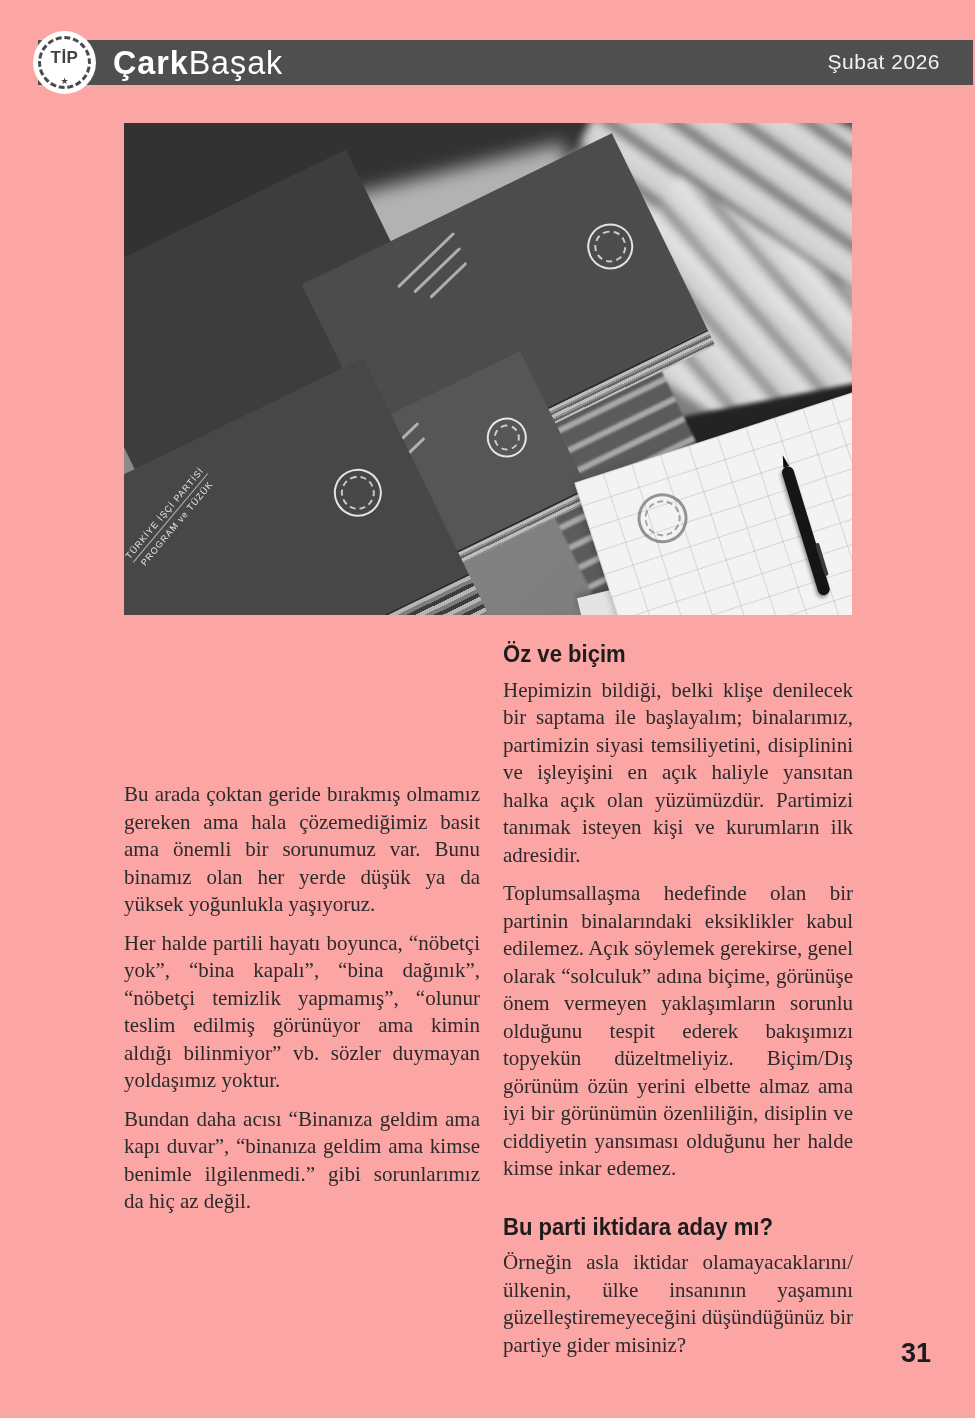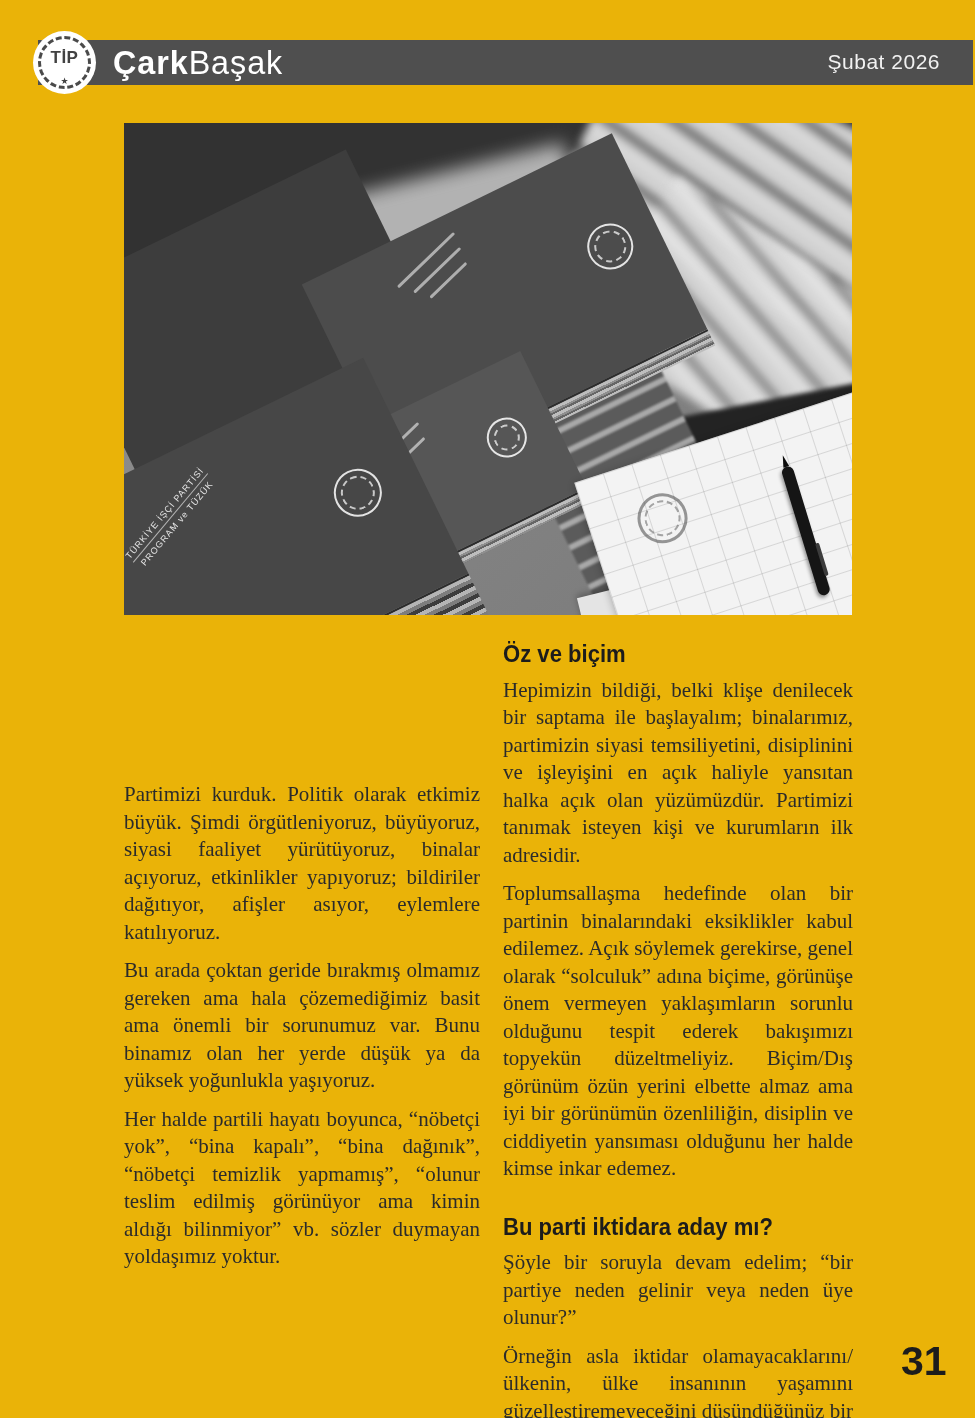--- a/index.html
+++ b/index.html
@@ -1,18 +1,18 @@
 <!DOCTYPE html>
 <html><head>
 <meta charset="utf-8">
 <style>
   * { margin:0; padding:0; box-sizing:border-box; }
   html,body { background:#ffffff; }
   .page {
-    position:relative; width:975px; height:1418px; background:#eab308;
+    position:relative; width:975px; height:1418px; background:#fca5a5;
     overflow:hidden; font-family:"Liberation Sans", sans-serif;
   }
 
   
   .topbar {
     position:absolute; left:38px; top:40px; width:935px; height:45px;
     background:#4f4f4f;
   }
   .logo {
     position:absolute; left:-5px; top:-9px; width:63px; height:63px;
@@ -164,21 +164,21 @@
   .col h2 {
     font-family:"Liberation Sans", sans-serif; font-size:24px; font-weight:700;
     color:#1c1c1c; margin:0 0 9px 0; white-space:nowrap;
     transform:scaleX(0.92); transform-origin:0 50%;
   }
   .col h2.h2-second { margin-top:30px; }
   .col-left  { left:124px; top:781px; width:356px; }
   .col-right { left:503px; top:640px; width:350px; }
 
   .pageno {
-    position:absolute; left:901px; top:1338px; font-size:41px; font-weight:700;
+    position:absolute; left:901px; top:1338px; font-size:27px; font-weight:700;
     color:#1c1c1c;
     text-align:center;
   }
 </style>
 </head>
 <body>
 
 <div class="page">
 
   <header class="topbar">
@@ -244,29 +244,28 @@
     <div class="form form-sheet1">
       <div class="stamp stamp-1"></div>
     </div>
     <div class="pen">
       <div class="pen-clip"></div>
     </div>
   </div>
 
 
   <section class="col col-left">
-    <p>Partimizi kurduk. Politik olarak etkimiz büyük. Şimdi örgütleniyoruz, büyüyoruz, siyasi faaliyet yürütüyoruz, binalar açıyoruz, etkinlikler yapıyoruz; bildiriler dağıtıyor, afişler asıyor, eylemlere katılıyoruz.</p>
     <p>Bu arada çoktan geride bırakmış olmamız gereken ama hala çözemediğimiz basit ama önemli bir sorunumuz var. Bunu binamız olan her yerde düşük ya da yüksek yoğunlukla yaşıyoruz.</p>
     <p>Her halde partili hayatı boyunca, “nöbetçi yok”, “bina kapalı”, “bina dağınık”, “nöbetçi temizlik yapmamış”, “olunur teslim edilmiş görünüyor ama kimin aldığı bilinmiyor” vb. sözler duymayan yoldaşımız yoktur.</p>
+    <p>Bundan daha acısı “Binanıza geldim ama kapı duvar”, “binanıza geldim ama kimse benimle ilgilenmedi.” gibi sorunlarımız da hiç az değil.</p>
   </section>
 
   <section class="col col-right">
     <h2>Öz ve biçim</h2>
     <p>Hepimizin bildiği, belki klişe denilecek bir saptama ile başlayalım; binalarımız, partimizin siyasi temsiliyetini, disiplinini ve işleyişini en açık haliyle yansıtan halka açık olan yüzümüzdür. Partimizi tanımak isteyen kişi ve kurumların ilk adresidir.</p>
     <p>Toplumsallaşma hedefinde olan bir partinin binalarındaki eksiklikler kabul edilemez. Açık söylemek gerekirse, genel olarak “solculuk” adına biçime, görünüşe önem vermeyen yaklaşımların sorunlu olduğunu tespit ederek bakışımızı topyekün düzeltmeliyiz. Biçim/Dış görünüm özün yerini elbette almaz ama iyi bir görünümün özenliliğin, disiplin ve ciddiyetin yansıması olduğunu her halde kimse inkar edemez.</p>
     <h2 class="h2-second">Bu parti iktidara aday mı?</h2>
-    <p>Şöyle bir soruyla devam edelim; “bir partiye neden gelinir veya neden üye olunur?”</p>
     <p>Örneğin asla iktidar olamayacaklarını/ ülkenin, ülke insanının yaşamını güzelleştiremeyeceğini düşündüğünüz bir partiye gider misiniz?</p>
   </section>
 
   <div class="pageno">31</div>
 
 </div>
 
 </body></html>

